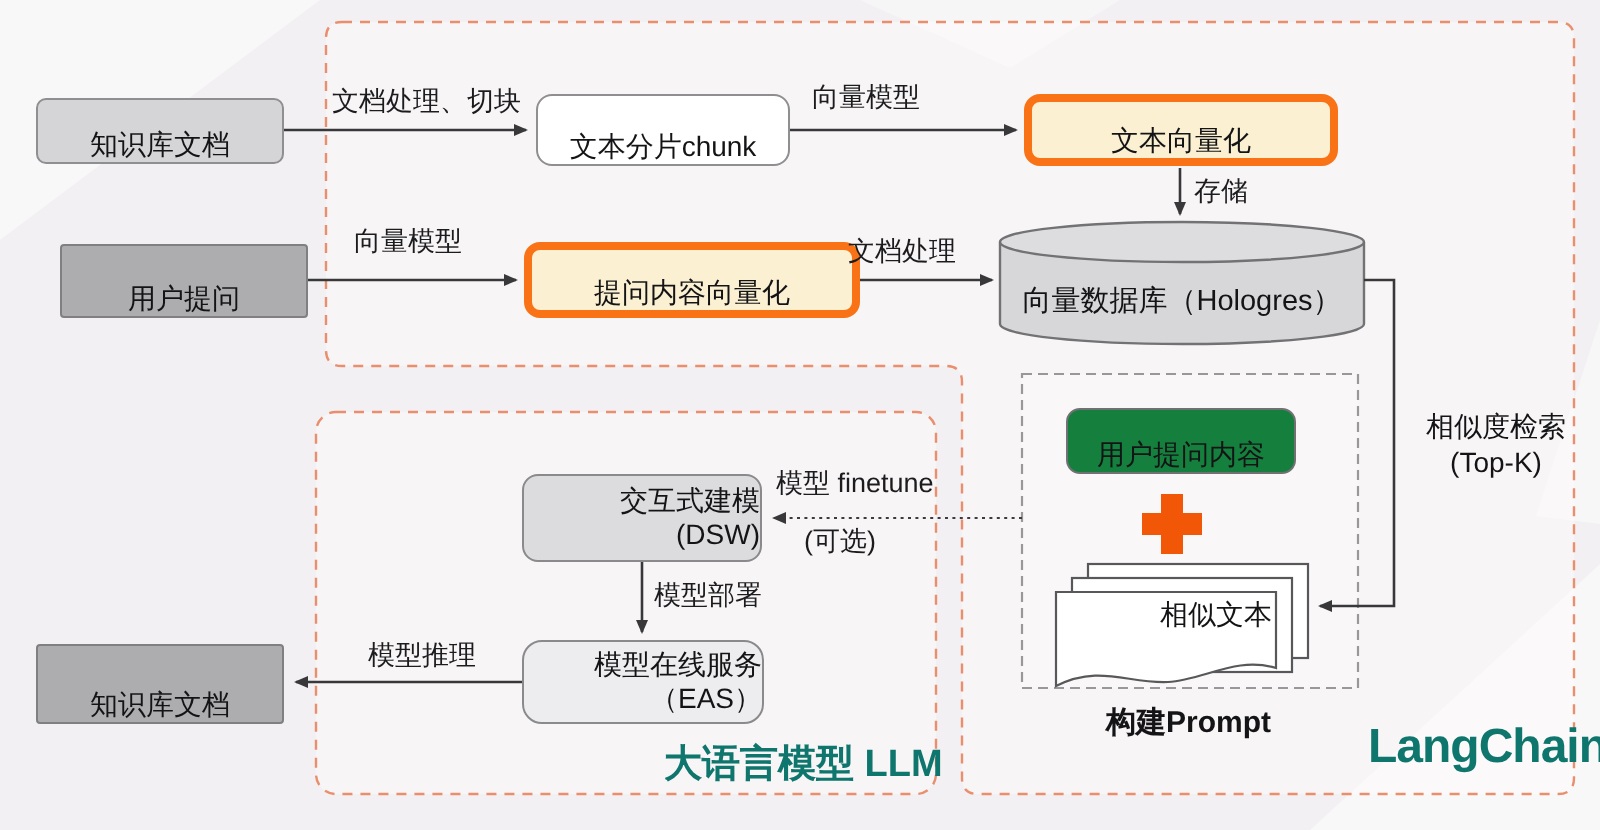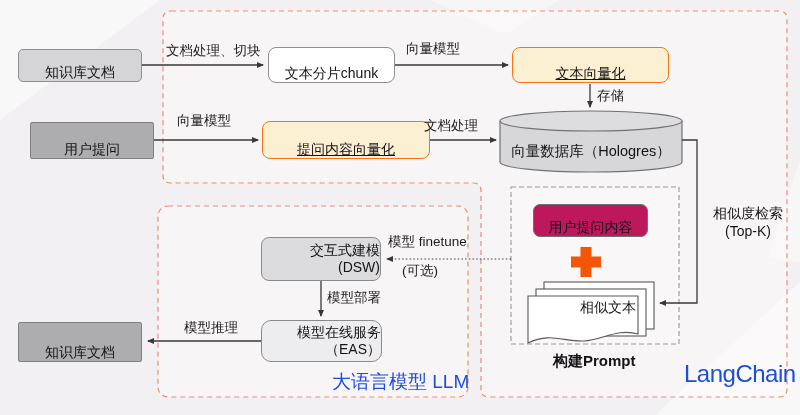--- a/index.html
+++ b/index.html
@@ -5,27 +5,27 @@
   html,body{margin:0;padding:0;}
   body{font-family:"Liberation Sans","DejaVu Sans",sans-serif;}
   .stage{position:relative;width:800px;height:415px;background:#f2f0f2;overflow:hidden;}
   .stage svg.layer{position:absolute;left:0;top:0;}
   .node{position:absolute;display:flex;align-items:flex-end;justify-content:center;
         font-size:14px;color:#141416;text-align:center;box-sizing:border-box;line-height:1.25;}
   .node.col{flex-direction:column;}
   .gray-dark{background:#adadaf;border:1px solid #808083;border-radius:2px;}
   .gray-light{background:#d5d5d7;border:1px solid #8f8f91;border-radius:5px;}
   .white-box{background:#ffffff;border:1px solid #8f8f91;border-radius:8px;}
-  .white-box2{background:#be185d;border:1px solid #717174;border-radius:7px;}
-  .cream{background:#fcf0d2;border:1px solid #f97316;border-radius:8px;text-decoration:underline;}
+  .white-box2{background:#15803d;border:1px solid #717174;border-radius:7px;}
+  .cream{background:#fcf0d2;border:4px solid #f97316;border-radius:8px;}
   .soft1{background:#dcdcde;border:1px solid #8a8a8c;border-radius:8px;}
   .soft2{background:#ededef;border:1px solid #8a8a8c;border-radius:10px;}
   .lbl{position:absolute;font-size:13.5px;color:#1c1c1e;white-space:nowrap;}
   .free{position:absolute;white-space:nowrap;color:#141416;}
-  .caption-bold{font-weight:400;color:#1d4ed8;}
+  .caption-bold{font-weight:700;color:#0f766e;}
   .center{text-align:center;}
 </style>
 </head>
 <body>
 
 <div class="stage">
 
   <svg class="layer" width="800" height="415" viewBox="0 0 800 415">
     <defs>
       <marker id="arw" markerWidth="8" markerHeight="8" refX="6" refY="3" orient="auto" markerUnits="userSpaceOnUse">

